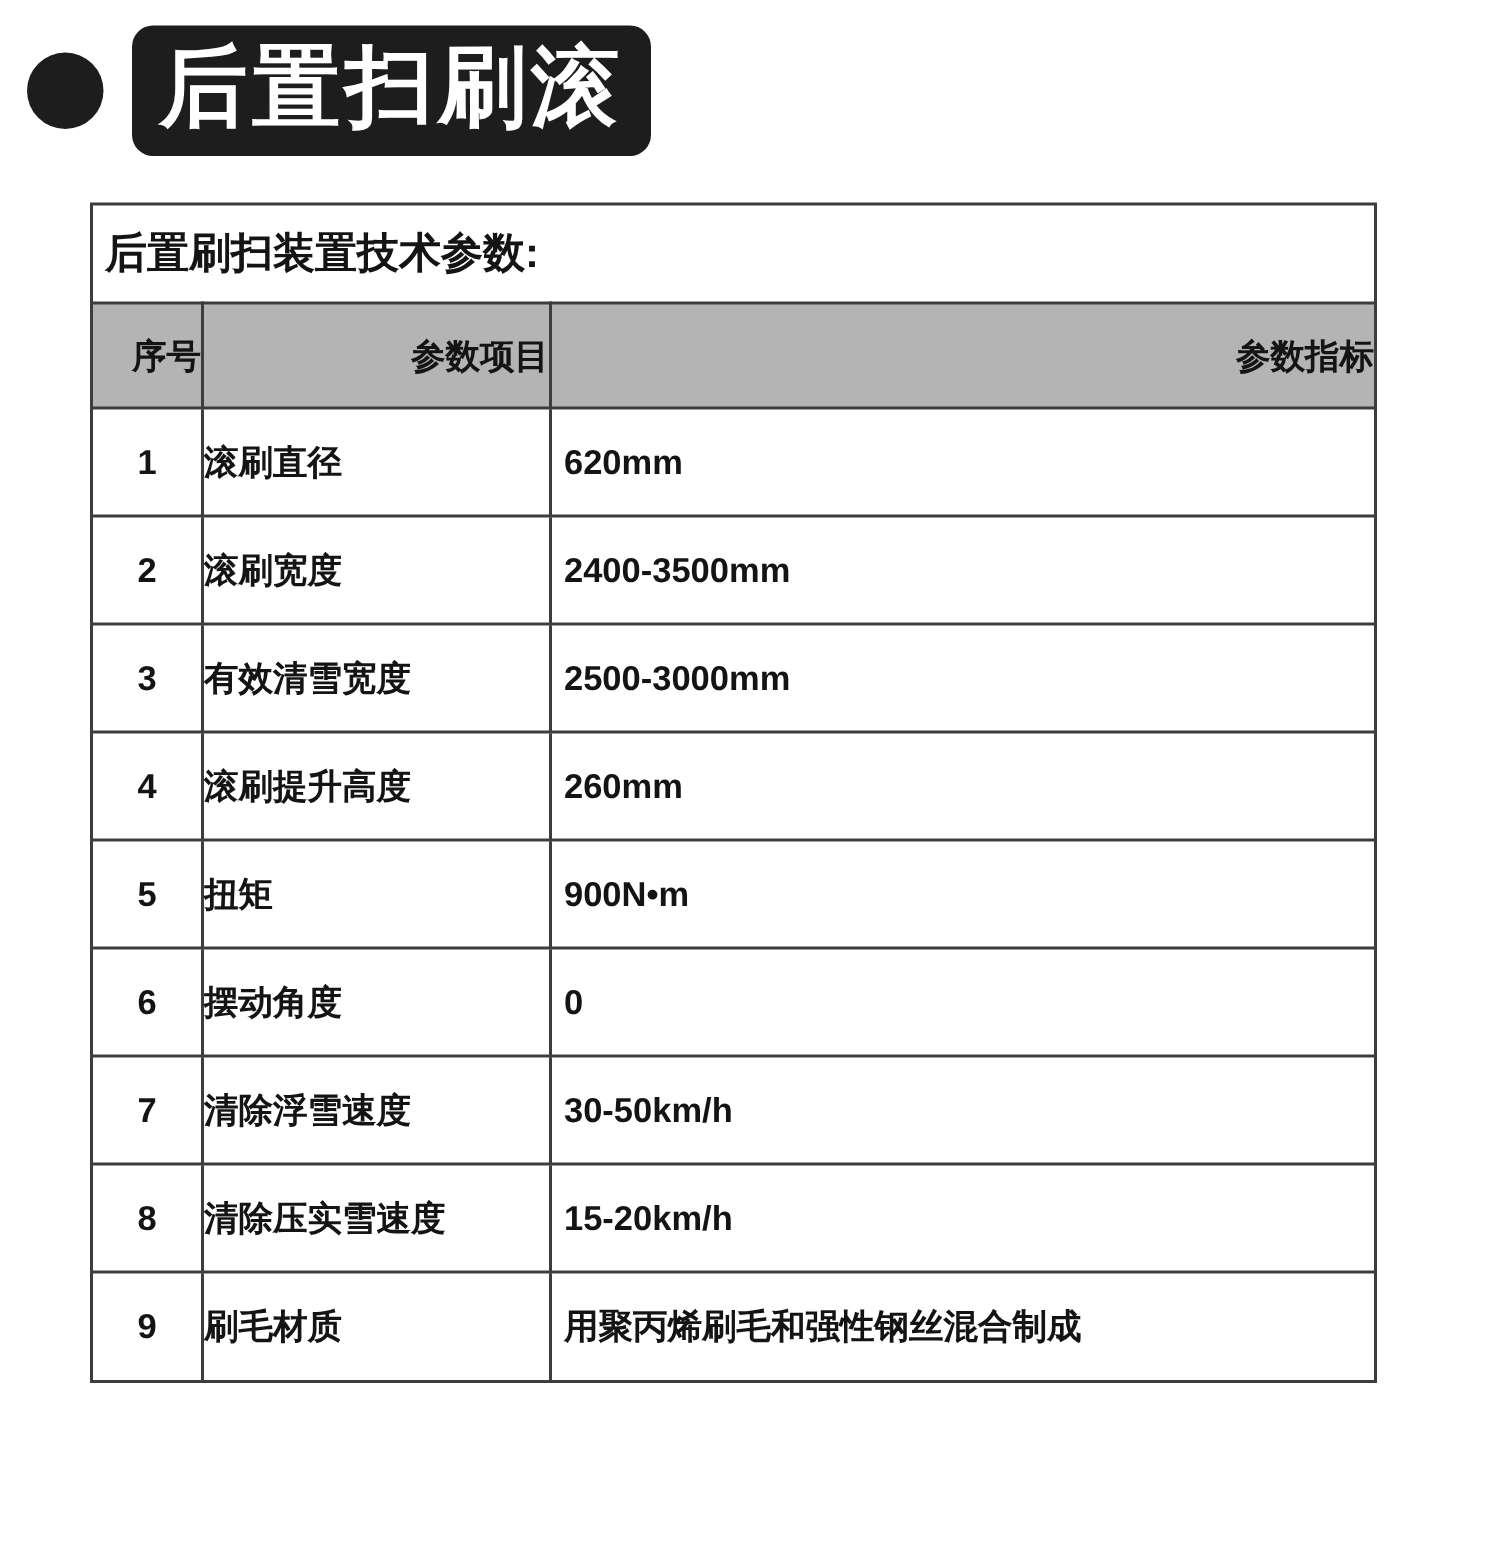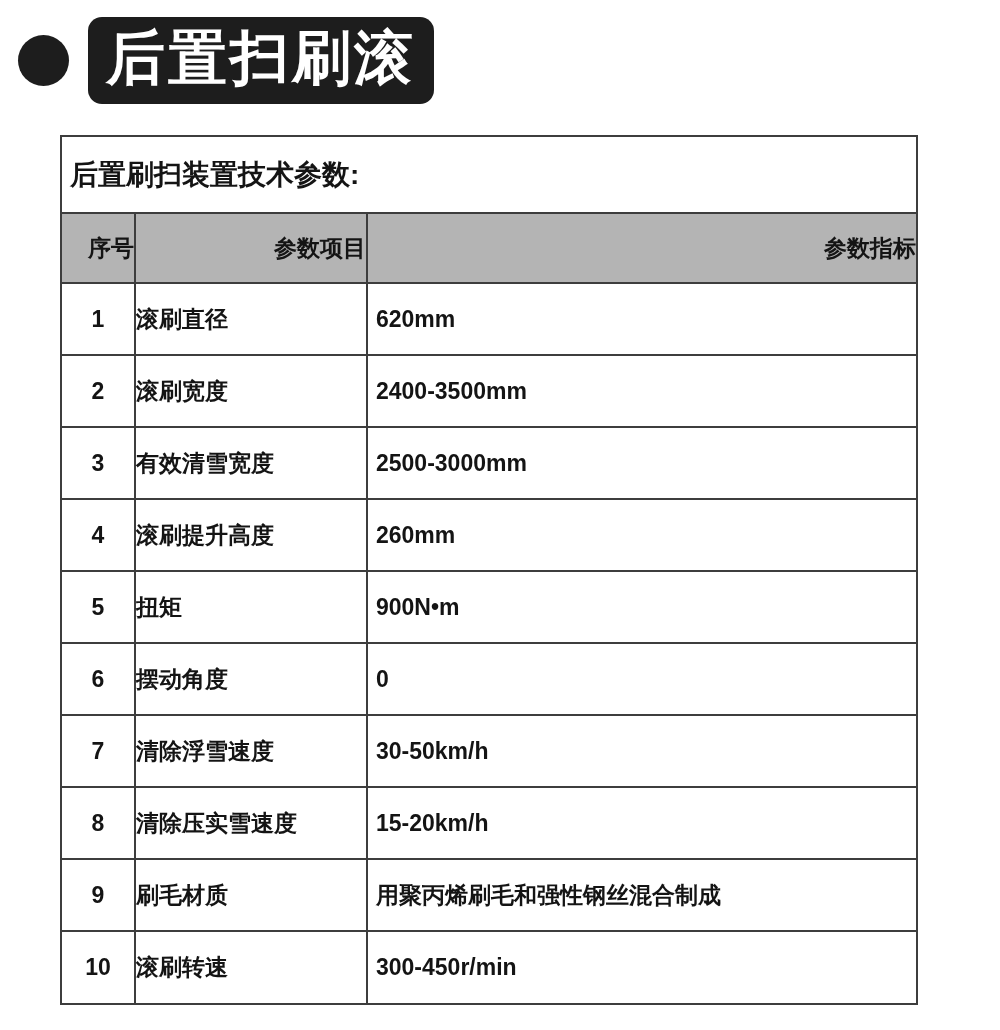--- a/index.html
+++ b/index.html
@@ -50,21 +50,21 @@
 
   
   .panel {
     position: absolute;
     left: 60px; top: 135px;
     width: 858px;
     border: 2px solid var(--border);
     background: #fff;
   }
   .panel-title {
-    height: 75px;
+    height: 64px;
     display: flex;
     align-items: center;
     padding-left: 8px;
     font-size: 28px;
     font-weight: bold;
     color: var(--text);
   }
   table.spec {
     width: 100%;
     border-collapse: collapse;
@@ -156,20 +156,15 @@
       <tr>
         <td class="no">8</td>
         <td class="item">清除压实雪速度</td>
         <td class="value">15-20km/h</td>
       </tr>
       <tr>
         <td class="no">9</td>
         <td class="item">刷毛材质</td>
         <td class="value">用聚丙烯刷毛和强性钢丝混合制成</td>
       </tr>
-      <tr>
-        <td class="no">10</td>
-        <td class="item">滚刷转速</td>
-        <td class="value">300-450r/min</td>
-      </tr>
     </tbody>
   </table>
 </div>
 
 </body></html>

